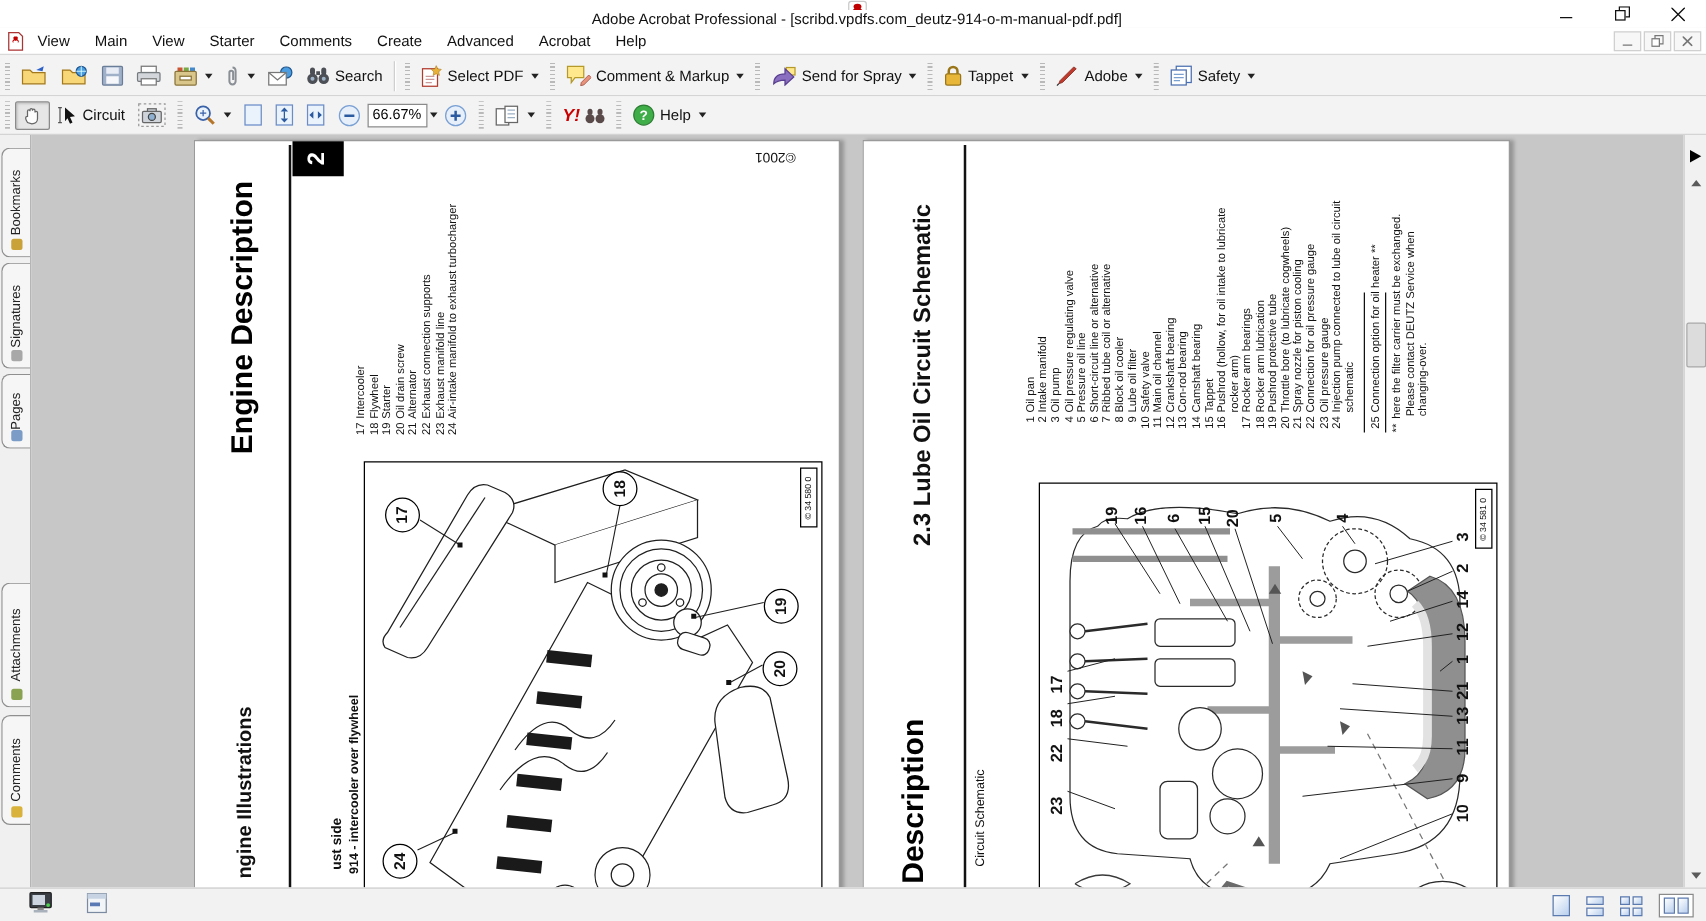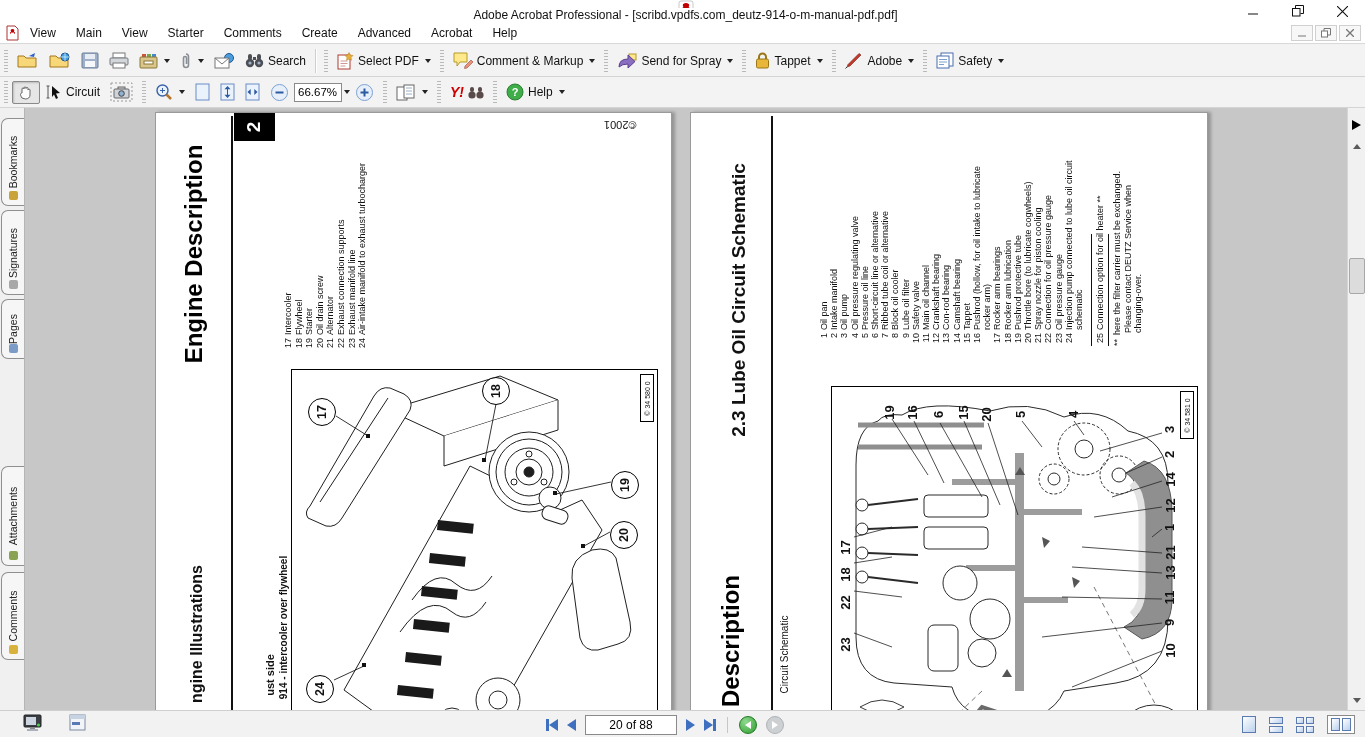--- a/index.html
+++ b/index.html
@@ -769,44 +769,20 @@
       </div>
       <div>
         <svg width="17" height="17">
           <rect x="1" y="1" width="15" height="15" fill="#f2f5f8" stroke="#7a8aa0"></rect>
           <rect x="1" y="1" width="15" height="4" fill="#c7d3e3"></rect>
           <rect x="3" y="8" width="8" height="3" fill="#5a7ab5"></rect>
         </svg>
       </div>
     </div>
 
-    <div class="nav">
-      <div style="display:flex;align-items:center">
-          <div class="bar"></div>
-          <div class="tri-l"></div>
-        </div>
-      <div>
-          <div class="tri-l"></div>
-        </div>
-      <input class="pgbox" readonly="" value="20 of 88" style="">
-      <div>
-          <div class="tri-r"></div>
-        </div>
-      <div style="display:flex;align-items:center">
-          <div class="tri-r"></div>
-          <div class="bar"></div>
-        </div>
-      <div class="sep"></div>
-      <div class="circ green">
-          <div class="wl"></div>
-        </div>
-      <div class="circ gray">
-          <div class="wr"></div>
-        </div>
-    </div>
 
     <div class="vmodes">
       <div>
           <div class="pgico" style="width:14px;height:17px"></div>
         </div>
       <div style="display:flex;flex-direction:column;gap:2px">
         <div class="pgico" style="width:14px;height:7px"></div>
           <div class="pgico" style="width:14px;height:7px"></div>
       </div>
       <div style="display:grid;grid-template-columns:8px 8px;gap:2px">

